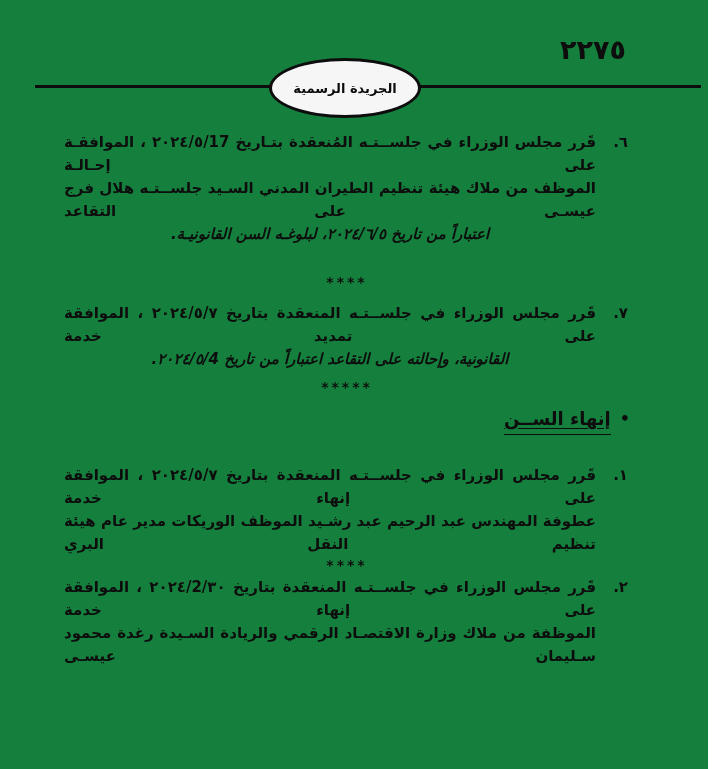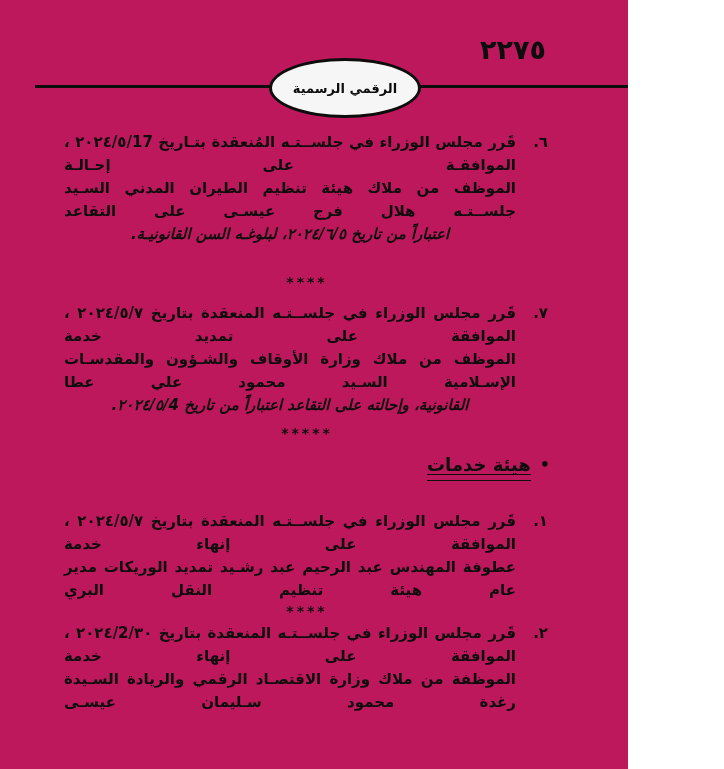--- a/index.html
+++ b/index.html
@@ -1,19 +1,19 @@
 <!DOCTYPE html>
 <html lang="ar"><head>
 <meta charset="utf-8">
 <style>
   html,body { margin:0; padding:0; }
   .page {
     position:relative;
-    width:628px; height:769px;
-    background:#be185d;
+    width:708px; height:769px;
+    background:#15803d;
     color:#0d0d0d;
     font-family:"DejaVu Sans", sans-serif;
     overflow:hidden;
   }
   .page-number {
     position:absolute; top:34px; right:82px;
     font-size:27px; font-weight:bold;
     direction:rtl; letter-spacing:2px;
   }
   .header-rule {
@@ -71,51 +71,50 @@
 </head>
 <body>
 
 <div class="page">
 
   <div class="page-number">٢٢٧٥</div>
 
   <div class="header-rule"></div>
 
   <div class="masthead-oval">
-    <span class="masthead-title">الرقمي الرسمية</span>
+    <span class="masthead-title">الجريدة الرسمية</span>
   </div>
 
   <div class="content">
 
     <div class="para para6">
       <span class="num">٦.</span>
       <div class="line-just">قَرر مجلس الوزراء في جلســتـه المُنعقدة بتـاريخ ٢٠٢٤/٥/17 ، الموافقـة على إحـالـة</div>
       <div class="line-just">الموظف من ملاك هيئة تنظيم الطيران المدني السـيد جلســتـه هلال فرج عيسـى على التقاعد</div>
       <div class="line-center">اعتباراً من تاريخ ٢٠٢٤/٦/٥، لبلوغـه السن القانونيـة.</div>
     </div>
 
     <div class="sep sep1">****</div>
 
     <div class="para para7">
       <span class="num">٧.</span>
       <div class="line-just">قَرر مجلس الوزراء في جلســتـه المنعقدة بتاريخ ٢٠٢٤/٥/٧ ، الموافقة على تمديد خدمة</div>
-      <div class="line-just">الموظف من ملاك وزارة الأوقاف والشـؤون والمقدسـات الإسـلامية السـيد محمود علي عطا</div>
       <div class="line-center">القانونية، وإحالته على التقاعد اعتباراً من تاريخ ٢٠٢٤/٥/4.</div>
     </div>
 
     <div class="sep sep2">*****</div>
 
     <div class="section-heading">
-      <span class="bullet">•</span><span class="heading-text">هيئة خدمات</span>
+      <span class="bullet">•</span><span class="heading-text">إنهاء الســن</span>
     </div>
 
     <div class="para para1">
       <span class="num">١.</span>
       <div class="line-just">قَرر مجلس الوزراء في جلســتـه المنعقدة بتاريخ ٢٠٢٤/٥/٧ ، الموافقة على إنهاء خدمة</div>
-      <div class="line-just">عطوفة المهندس عبد الرحيم عبد رشـيد تمديد الوريكات مدير عام هيئة تنظيم النقل البري</div>
+      <div class="line-just">عطوفة المهندس عبد الرحيم عبد رشـيد الموظف الوريكات مدير عام هيئة تنظيم النقل البري</div>
     </div>
 
     <div class="sep sep3">****</div>
 
     <div class="para para2">
       <span class="num">٢.</span>
       <div class="line-just">قَرر مجلس الوزراء في جلســتـه المنعقدة بتاريخ ٢٠٢٤/2/٣٠ ، الموافقة على إنهاء خدمة</div>
       <div class="line-just">الموظفة من ملاك وزارة الاقتصـاد الرقمي والريادة السـيدة رغدة محمود سـليمان عيسـى</div>
 
     </div>

